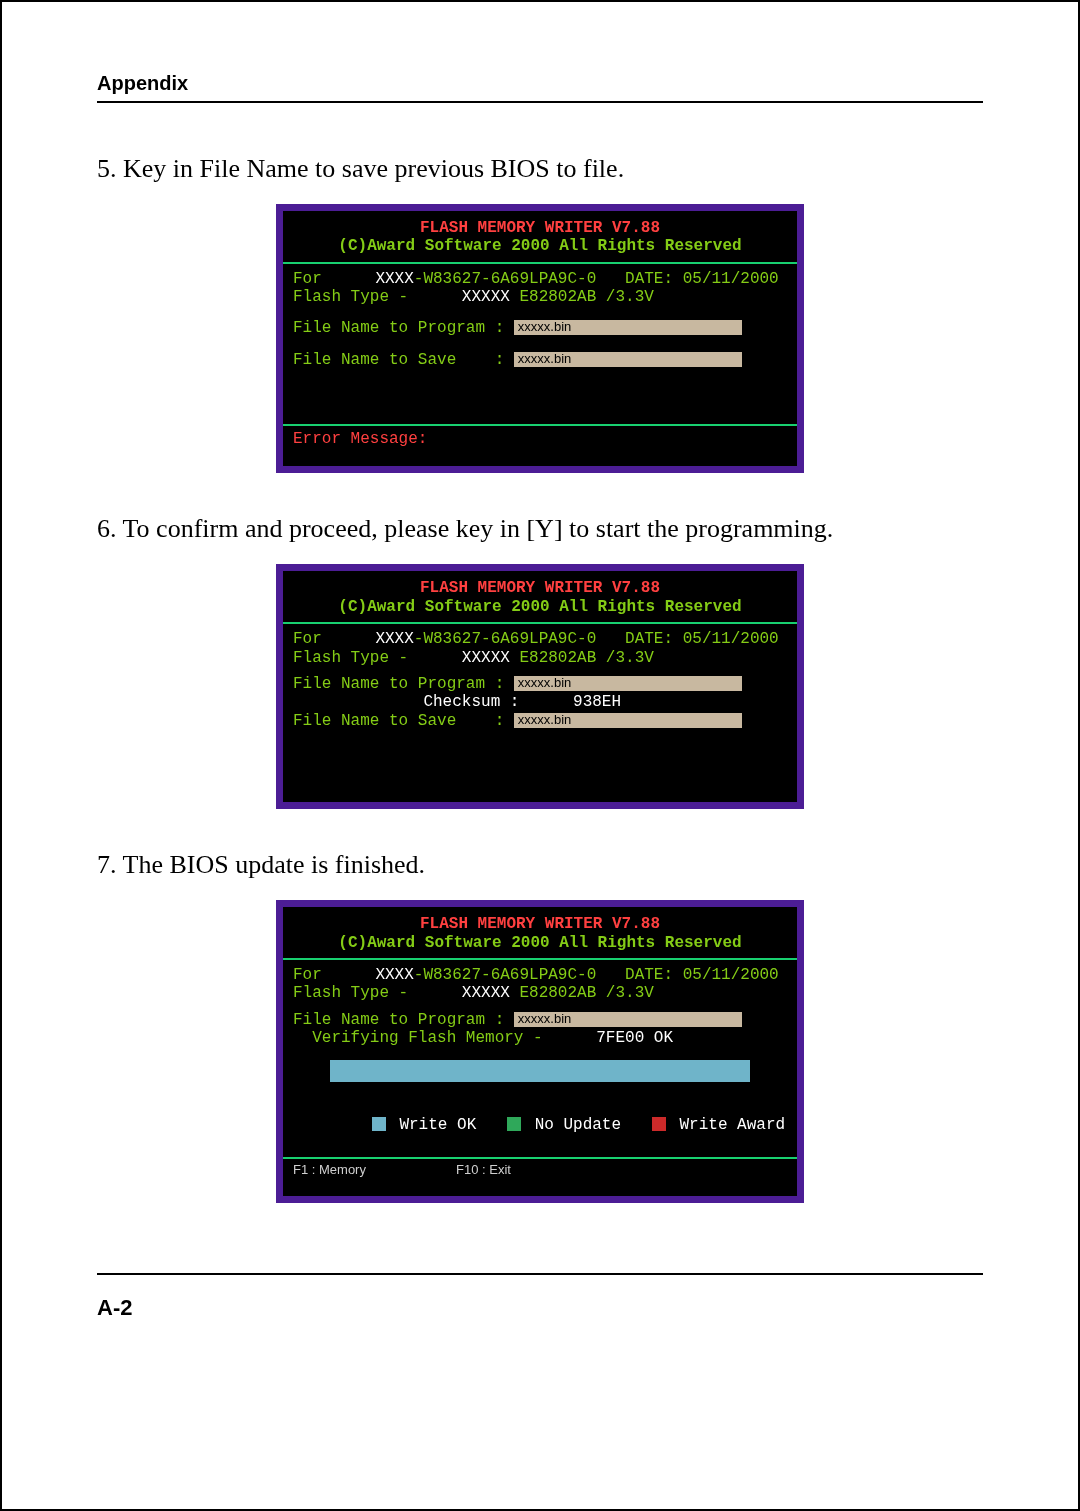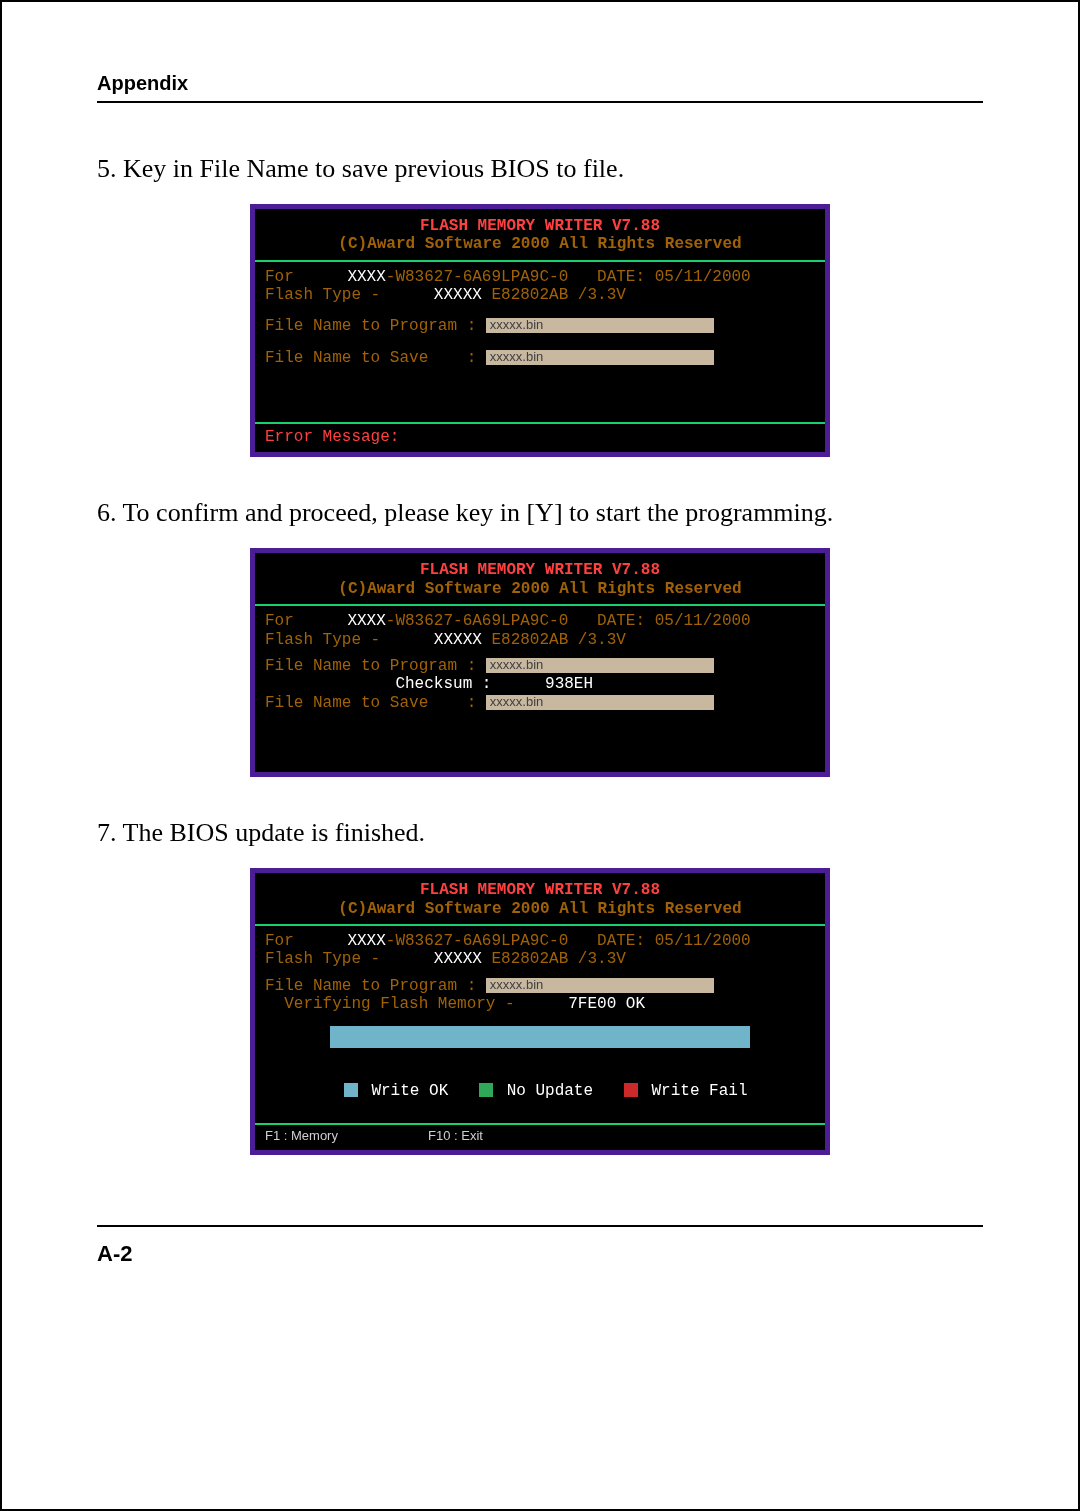--- a/index.html
+++ b/index.html
@@ -26,52 +26,52 @@
     margin:30px 0 18px 0;
     line-height:1.35;
   }
   .shot-wrap{
     text-align:center;
     margin-bottom:38px;
   }
   .shot{
     display:inline-block;
     background:#000;
-    width:580px;
+    width:528px;
     text-align:left;
     font-family:"Courier New",monospace;
     font-size:16px;
     line-height:1.15;
     color:#18d070;
-    border:5px solid #4c1d95;
+    border:7px solid #4c1d95;
     position:relative;
-    padding:6px 0 0 0;
+    padding:6px 0 12px 0;
     box-sizing:border-box;
   }
   .shot .hdr{
     text-align:center;
     color:#ff4040;
     font-weight:bold;
     padding:2px 8px 4px 8px;
   }
   .shot .sep{
     border-top:2px solid #18d070;
     margin:2px 0 4px 0;
   }
   .shot .body{
     padding:2px 10px 4px 10px;
     min-height:110px;
   }
   .shot .line{white-space:pre;}
-  .g{color:#a16207;}
+  .g{color:#84cc16;}
   .w{color:#fff;margin-left:44px;}
   .field{
     display:inline-block;
     background:#c8b8a0;
-    color:#404040;
+    color:#000000;
     font-family:Arial,sans-serif;
     font-size:13px;
     padding:0 4px;
     min-width:220px;
     vertical-align:middle;
   }
   .shot .err{
     border-top:2px solid #18d070;
     padding:4px 10px 6px 10px;
     color:#ff4040;
@@ -103,21 +103,21 @@
     border-top:2px solid #18d070;
     padding:4px 10px 6px 10px;
     color:#cfcfcf;
     font-family:Arial,sans-serif;
     font-size:13px;
   }
   .fnbar span.gap{display:inline-block;width:90px;}
   .footer-rule{
     border-top:2px solid #000;
     margin-top:70px;
-    padding-top:14px;
+    padding-top:20px;
     font-family:Arial,Helvetica,sans-serif;
     font-weight:bold;
     font-size:22px;
   }
 </style>
 </head>
 <body>
 
 <div class="page">
 
@@ -173,21 +173,21 @@
       <div class="sep"></div>
       <div class="body" style="min-height:0">
         <div class="line"><span class="g">For </span><span class="w">XXXX</span><span class="g">-W83627-6A69LPA9C-0</span><span class="g">   DATE: </span><span class="g">05/11/2000</span></div>
         <div class="line"><span class="g">Flash Type - </span><span class="w">XXXXX </span><span class="g">E82802AB /3.3V</span></div>
         <div style="height:8px"></div>
         <div class="line"><span class="g">File Name to Program : </span><span class="field">xxxxx.bin</span></div>
         <div class="line"><span class="g">  Verifying Flash Memory - </span><span class="w">7FE00 OK</span></div>
         <div class="progress"></div>
       </div>
       <div class="legend">
-        <span class="sw sw-ok"></span><span> Write OK</span>   <span class="sw sw-no"></span><span> No Update</span>   <span class="sw sw-fail"></span><span> Write Fail</span>
+        <span class="sw sw-ok"></span><span> Write OK</span>   <span class="sw sw-no"></span><span> No Update</span>   <span class="sw sw-fail"></span><span> Write Award</span>
       </div>
       <div class="fnbar">
         <span>F1 : Memory</span><span class="gap"></span><span>F10 : Exit</span>
       </div>
     </div>
   </div>
 
   <div class="footer-rule">
     <span>A-2</span>
   </div>

